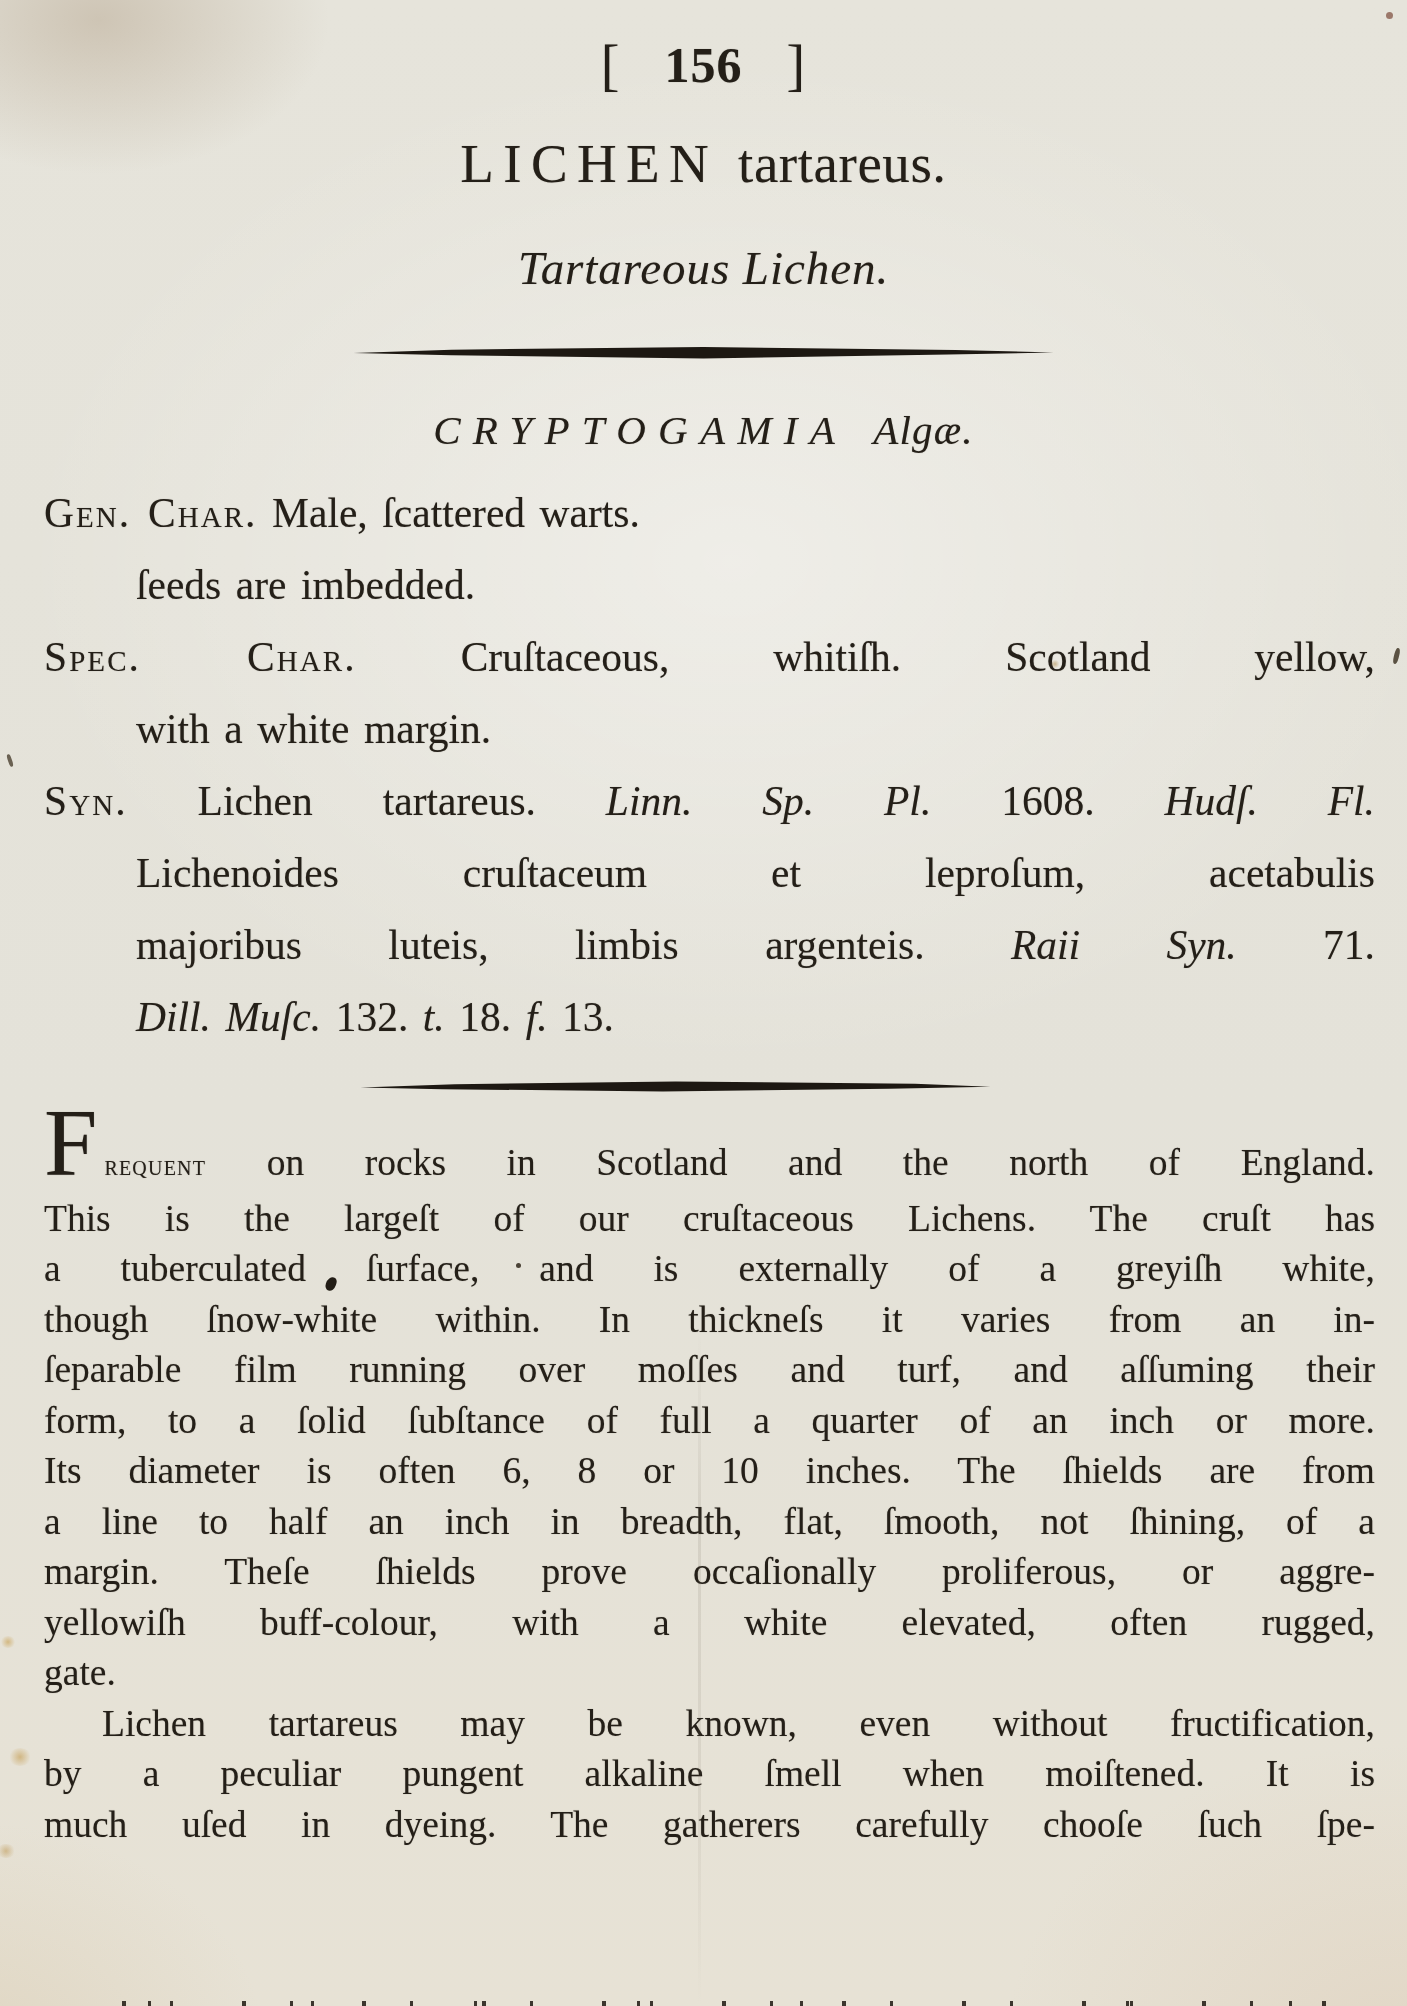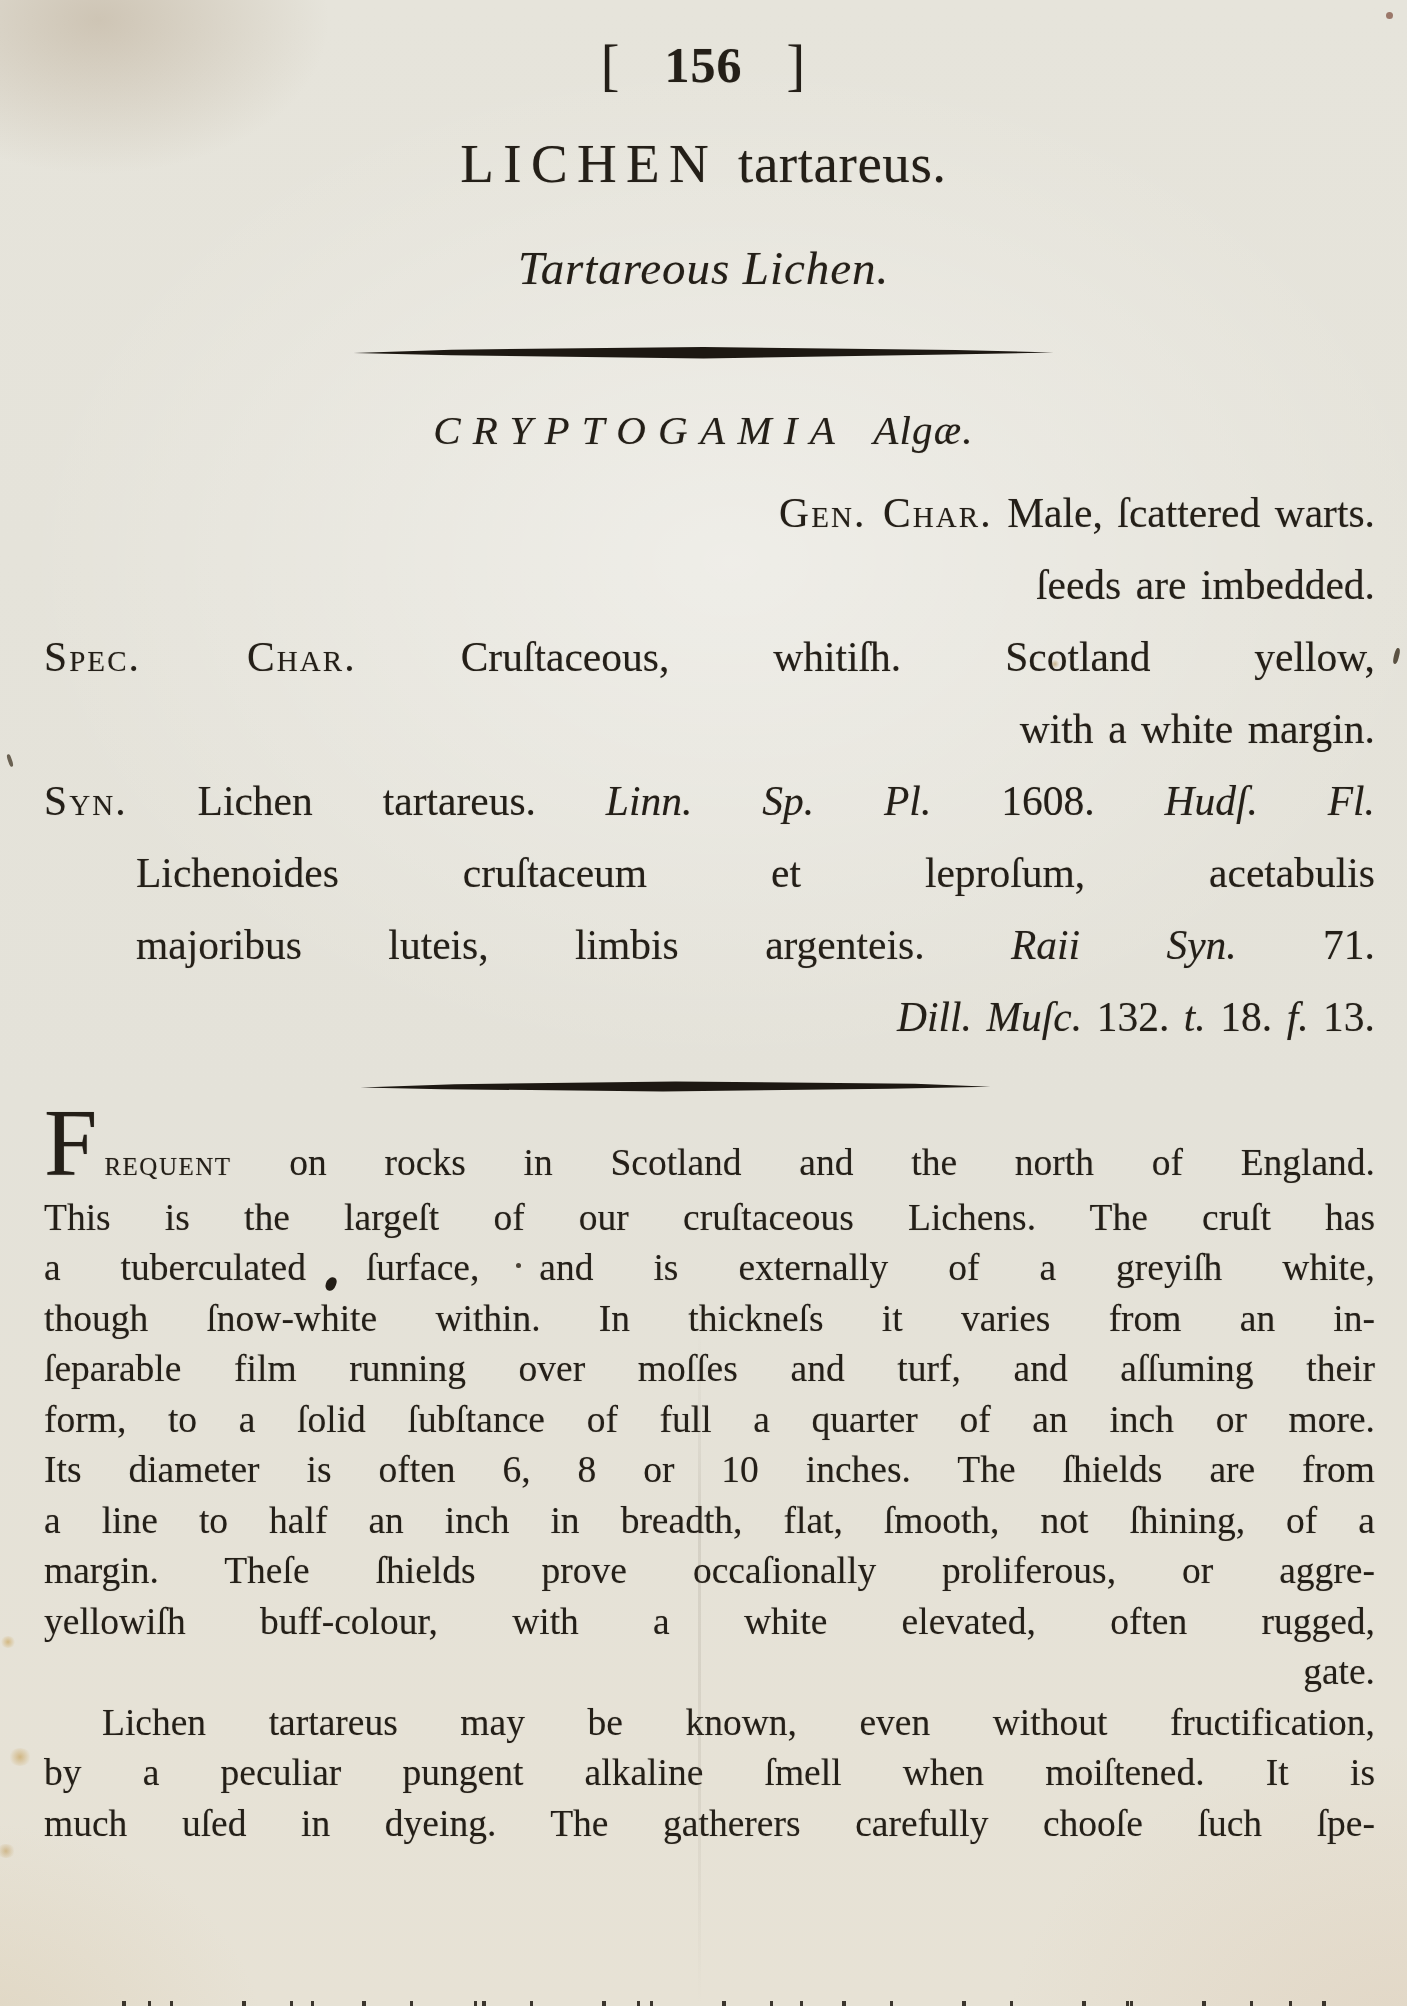--- a/index.html
+++ b/index.html
@@ -39,30 +39,30 @@
   .rule2{margin-top:28px;width:630px;height:11px;background:#1d1812;transform:translateX(-28px);
     clip-path:polygon(0 60%,15% 30%,50% 4%,88% 26%,100% 52%,84% 70%,48% 96%,13% 74%);}
 
   .crypto{margin-top:46px;font-size:41px;line-height:50px;font-style:italic;}
   .crypto .cname{letter-spacing:.30em;}
   .crypto .corder{margin-left:26px;letter-spacing:.03em;}
 
   .charblock{margin:22px 32px 0 44px;font-size:41.5px;line-height:72px;word-spacing:.10em;}
   .bodyblock{margin:46px 32px 0 44px;font-size:37.5px;line-height:50.5px;word-spacing:.06em;}
 
-  .tline{white-space:normal;text-align:right;}
+  .tline{white-space:normal;text-align:left;}
   .tline.just{text-align:justify;text-align-last:justify;}
   .ind1{padding-left:92px;}
   .ind2{padding-left:172px;}
   .p-ind{padding-left:58px;}
 
   .it{font-style:italic;}
   .sc{font-variant:small-caps;letter-spacing:.05em;}
   .dc{font-size:96px;line-height:0;letter-spacing:0;margin-right:7px;vertical-align:baseline;}
-  .lc{font-size:25px;letter-spacing:.06em;}
+  .lc{font-size:20px;letter-spacing:.06em;}
 
   .speck{position:absolute;}
   .sp1{left:326px;top:1277px;width:10px;height:14px;background:#221d16;border-radius:62% 38% 55% 45%;transform:rotate(18deg);}
   .sp2{left:516px;top:1263px;width:5px;height:5px;background:#4a4236;border-radius:50%;}
   .sp3{left:1394px;top:648px;width:5px;height:16px;background:#5a5142;border-radius:40%;transform:rotate(14deg);}
   .sp4{left:8px;top:754px;width:4px;height:13px;background:#6a6152;border-radius:40%;transform:rotate(-18deg);}
   .sp5{left:1386px;top:12px;width:7px;height:7px;background:#7a4a3a;border-radius:50%;opacity:.7;}
   .stain{position:absolute;border-radius:50%;}
   .st1{left:0px;top:1636px;width:16px;height:12px;background:radial-gradient(circle,rgba(196,150,60,0.55),rgba(196,150,60,0) 70%);}
   .st2{left:8px;top:1748px;width:24px;height:18px;background:radial-gradient(circle,rgba(188,140,50,0.5),rgba(188,140,50,0) 70%);}

